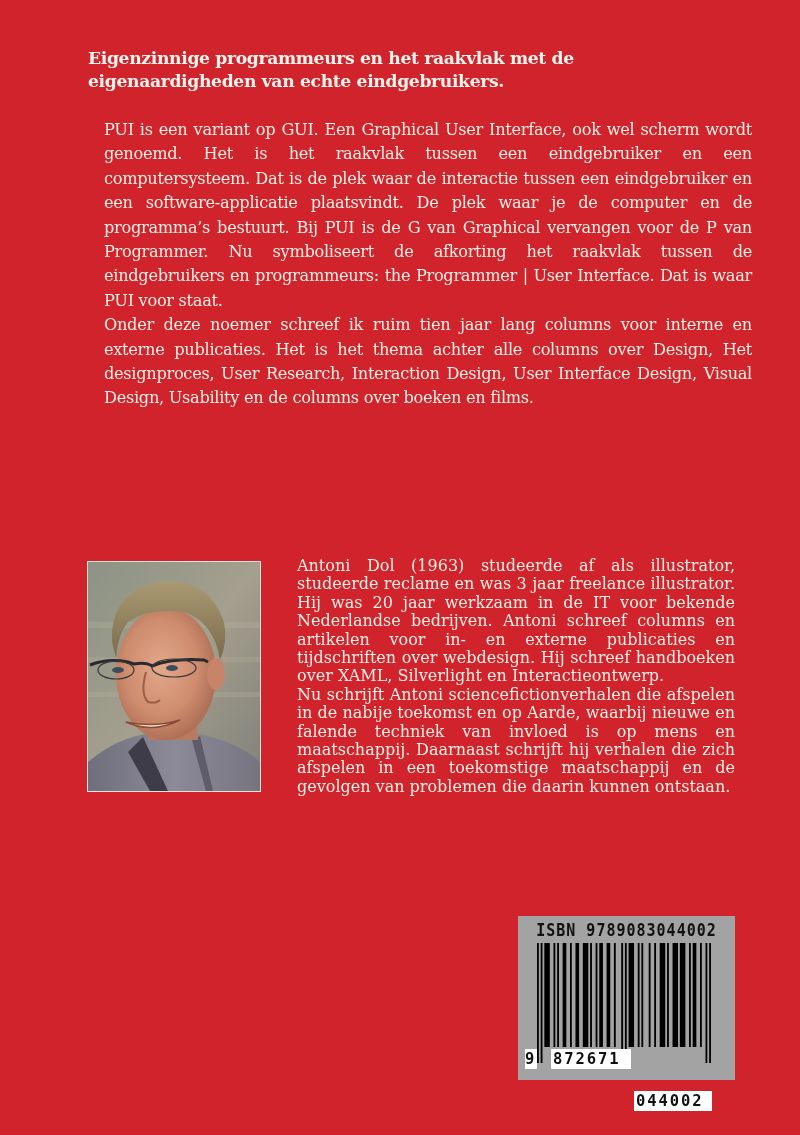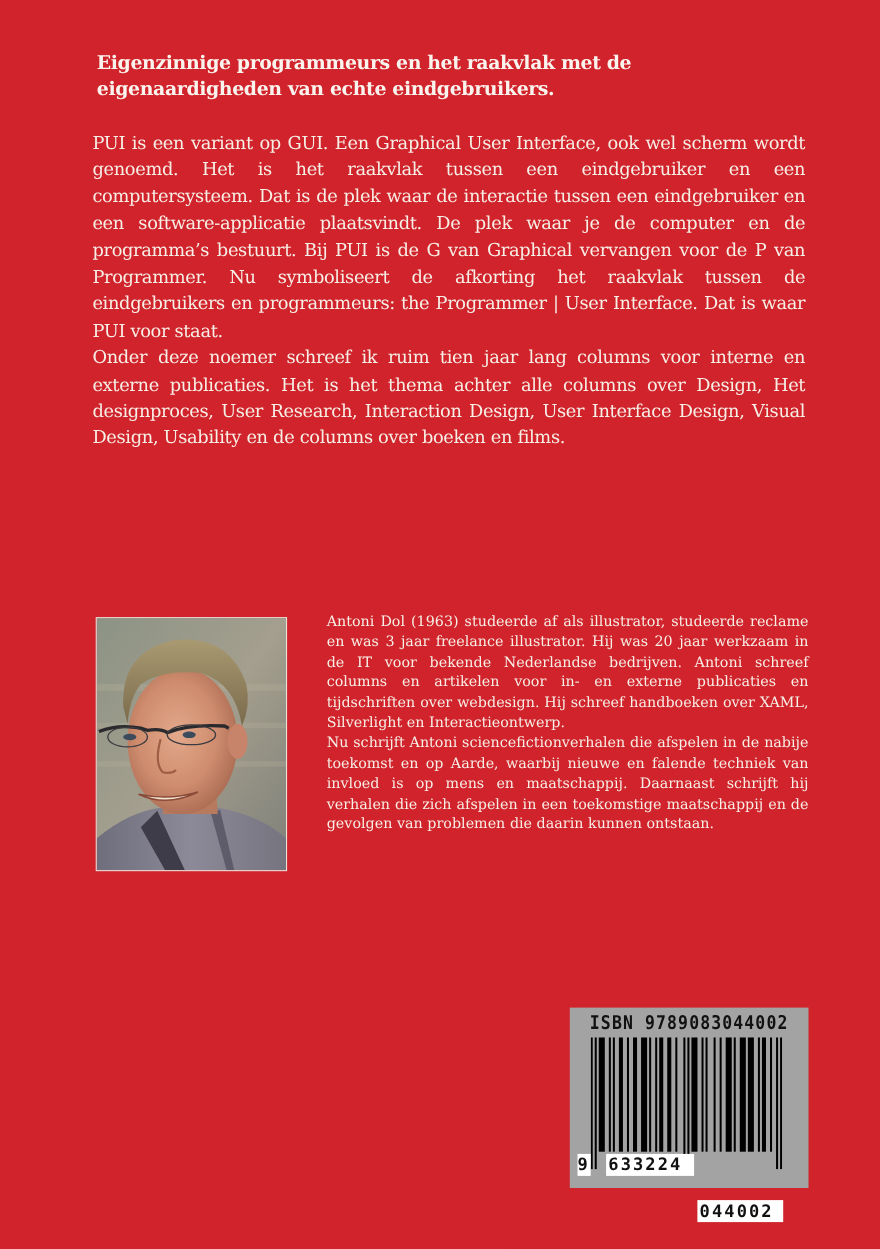--- a/index.html
+++ b/index.html
@@ -28,21 +28,21 @@
       width: 648px;
       font-family: "DejaVu Serif", serif;
       font-weight: bold;
       font-size: 17.2px;
       line-height: 23px;
       letter-spacing: -0.35px;
       color: #FBF4EE;
     }
     .blurb {
       position: absolute;
-      left: 84px;
+      left: 104px;
       top: 118px;
       width: 648px;
       font-family: "DejaVu Serif", serif;
       font-size: 16.2px;
       line-height: 24.4px;
       letter-spacing: -0.3px;
       text-align: justify;
       color: #F7EEE6;
     }
     .blurb p {
@@ -63,21 +63,21 @@
       display: block;
       width: 100%;
       height: 100%;
     }
     .bio {
       position: absolute;
       left: 297px;
       top: 557px;
       width: 438px;
       font-family: "DejaVu Serif", serif;
-      font-size: 13px;
+      font-size: 16px;
       line-height: 18.4px;
       letter-spacing: 0px;
       color: #F7EEE6;
     }
     .bio p {
       margin: 0;
       text-align: justify;
     }
     .barcode-box {
       position: absolute;
@@ -231,17 +231,17 @@
             <rect x="83" y="0" width="1" height="52"></rect>
           <rect x="85" y="0" width="2" height="52"></rect>
             <rect x="89" y="0" width="1" height="52"></rect>
 
           <rect x="92" y="0" width="1" height="60"></rect>
             <rect x="94" y="0" width="1" height="60"></rect>
         </g>
       </svg>
     </div>
     <div class="isbn-digits isbn-first">9</div>
-    <div class="isbn-digits isbn-group1">633224</div>
+    <div class="isbn-digits isbn-group1">872671</div>
     <div class="isbn-digits isbn-group2">044002</div>
   </div>
 
 </div>
 
 </body></html>

